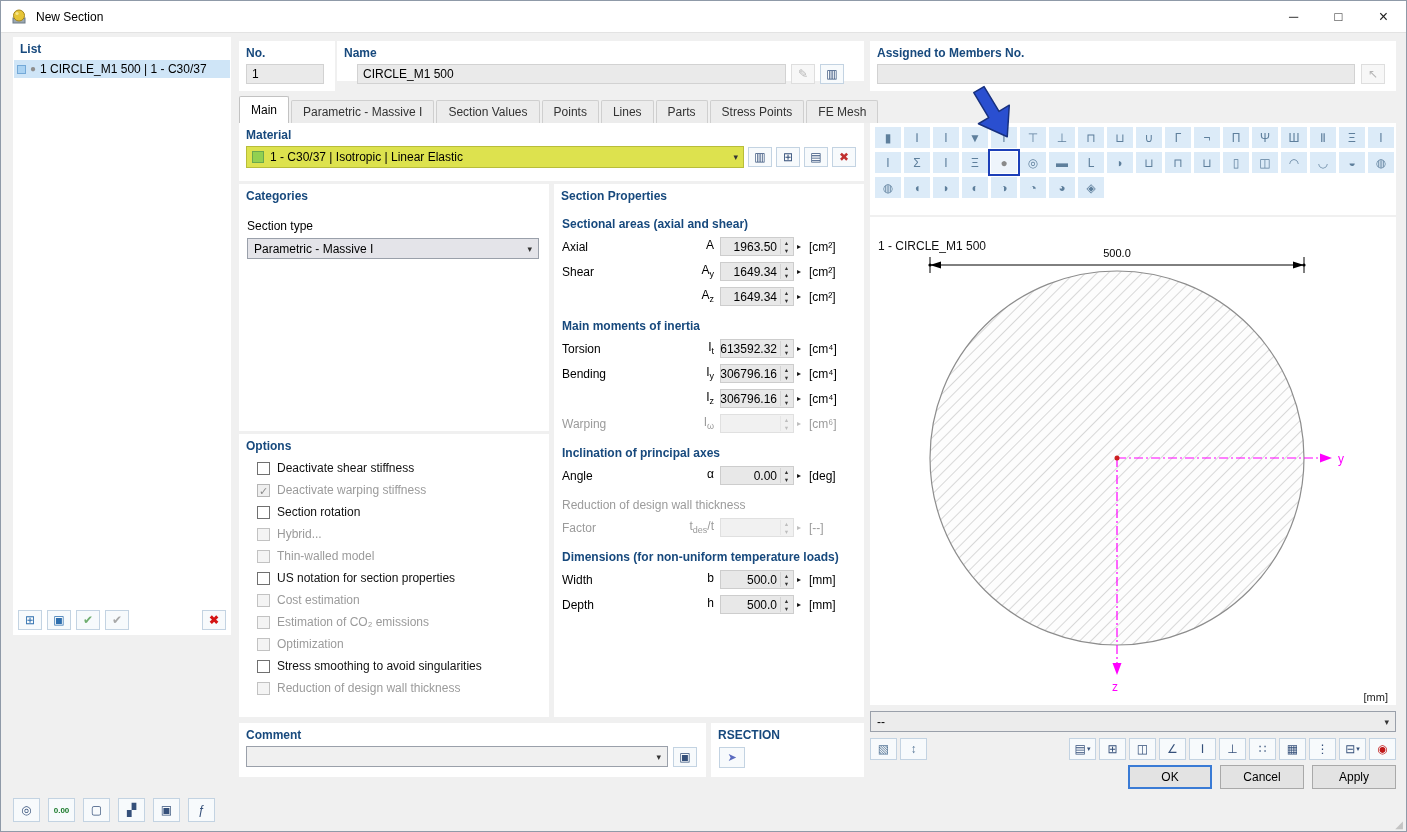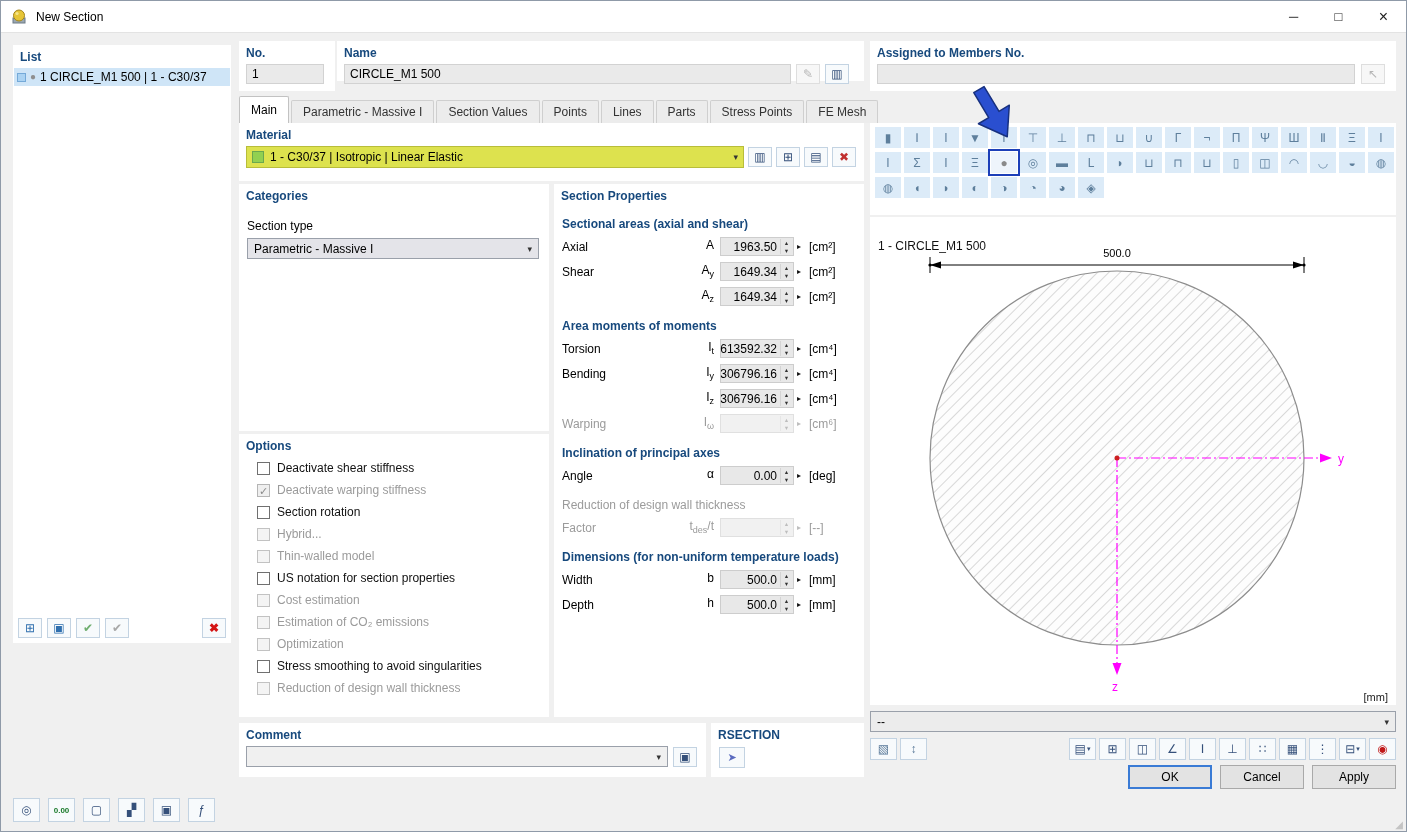--- a/index.html
+++ b/index.html
@@ -20,32 +20,32 @@
 
   
   .input{background:#eaeaea;border:1px solid #d2d2d2;height:20px;display:flex;align-items:center;padding:0 5px;font-size:12px;color:#000}
   .combo{height:21px;background:#e7e7ec;border:1px solid #9aa0aa;display:flex;align-items:center;padding:0 6px;font-size:12px}
   .combo-arrow{margin-left:auto;font-size:9px;color:#333}
   .tool-btn{min-width:24px;height:20px;background:#f7fafc;border:1px solid #c3d3e2;display:flex;align-items:center;justify-content:center;font-size:12px;color:#35507a;padding:0 2px}
   .tool-btn.disabled{color:#b5b5b5;border-color:#dedede;background:#f7f7f7}
   .tool-btn .dd{font-size:7px;margin-left:1px;color:#35507a}
 
   
-  .list-panel{left:12px;top:44px;width:218px;height:598px}
+  .list-panel{left:12px;top:36px;width:218px;height:598px}
   .list-item{display:flex;align-items:center;gap:4px;height:18px;margin:0 1px;padding:0 3px;background:#cfe5f7;font-size:12px;color:#000}
   .li-sq{width:9px;height:9px;background:#aad2f2;border:1px solid #74a9d8;flex:none}
   .li-ci{font-size:10px;color:#8f8f8f;line-height:1}
   .list-toolbar{position:absolute;left:5px;right:5px;bottom:5px;display:flex;gap:5px}
   .list-toolbar .tool-btn:last-child{margin-left:auto;font-weight:bold}
 
   
   .no-panel{left:238px;top:40px;width:96px;height:50px}
   .no-input{margin:0 7px;width:78px}
   .name-panel{left:336px;top:40px;width:527px;height:40px}
-  .name-row{display:flex;align-items:center;gap:5px;padding:0 7px}
+  .name-row{display:flex;align-items:center;gap:5px;padding:0 20px}
   .name-input{width:447px}
   .assigned-panel{left:869px;top:40px;width:526px;height:50px}
   .assigned-row{display:flex;align-items:center;gap:6px;padding:0 7px}
   .assigned-input{width:478px}
 
   
   .tabs{position:absolute;left:238px;top:95px;width:627px;height:27px;display:flex;align-items:flex-end;gap:2px}
   .tab{height:23px;padding:0 11px;display:flex;align-items:center;background:#ececec;border:1px solid #cfcfcf;border-bottom:none;border-radius:2px 2px 0 0;color:#333;white-space:nowrap}
   .tab.active{background:#fff;height:27px;border-color:#c2c2c2;color:#000}
 
@@ -294,21 +294,21 @@
         <div class="prow">
           <span class="plabel"></span>
           <span class="psym">A<sub>z</sub></span>
           <span class="val">
             <span>1649.34</span>
             <span class="spin">▲<br>▼</span>
           </span>
           <span class="sidearrow">▸</span>
           <span class="punit">[cm²]</span>
         </div>
-        <div class="pgroup-title">Area moments of moments</div>
+        <div class="pgroup-title">Main moments of inertia</div>
         <div class="prow">
           <span class="plabel">Torsion</span>
           <span class="psym">I<sub>t</sub></span>
           <span class="val">
             <span>613592.32</span>
             <span class="spin">▲<br>▼</span>
           </span>
           <span class="sidearrow">▸</span>
           <span class="punit">[cm⁴]</span>
         </div>

